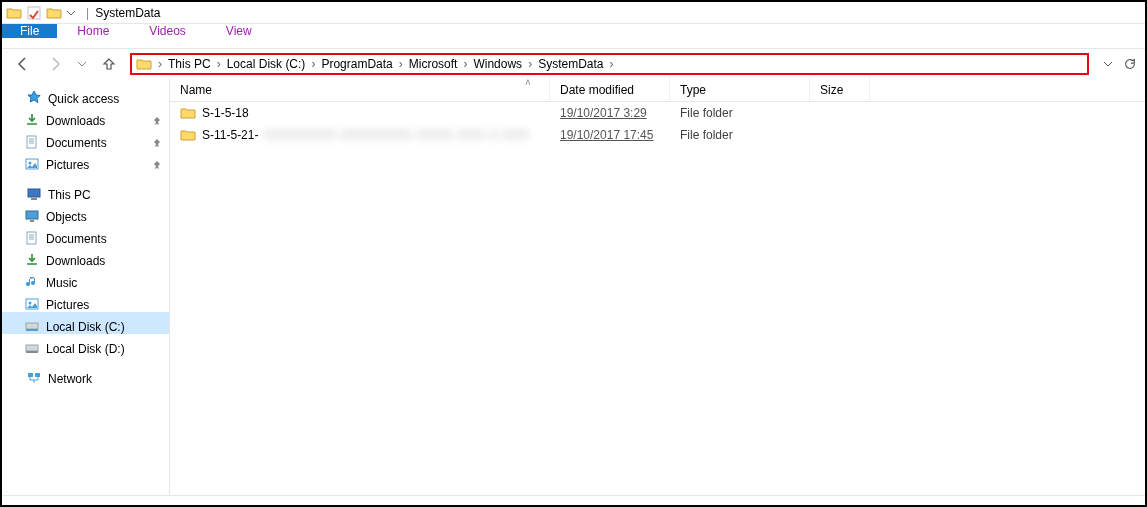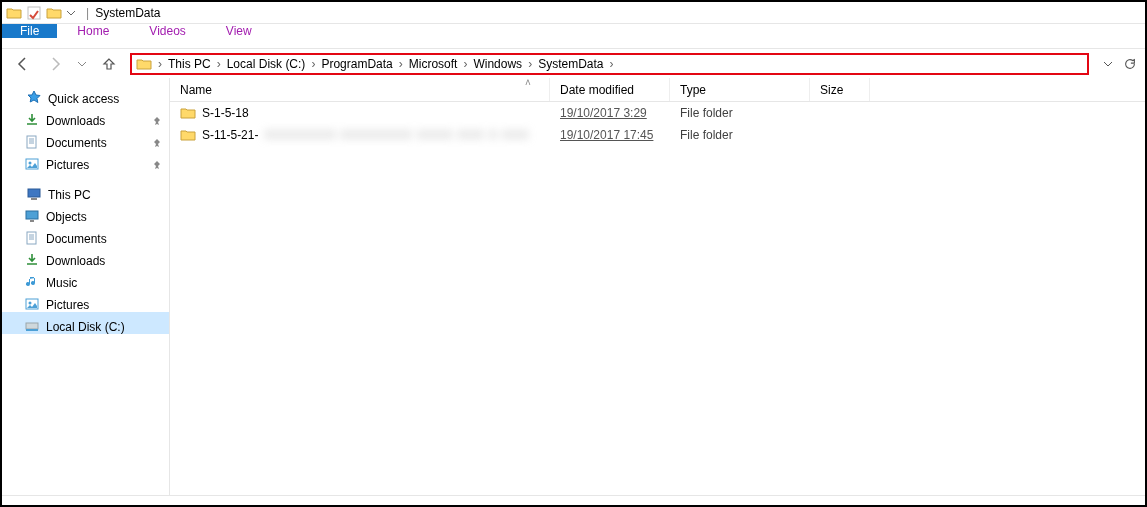--- a/index.html
+++ b/index.html
@@ -272,22 +272,44 @@
         </div>
         <div class="side-item selected">
           <span>
               <svg width="16" height="16" viewBox="0 0 16 16">
                 <rect x="2" y="5" width="12" height="6" fill="#cfd8dc" stroke="#9aa5ab"></rect>
                 <rect x="2" y="11" width="12" height="2" fill="#4da0d6"></rect>
               </svg>
             </span>
           <span class="label">Local Disk (C:)</span>
         </div>
-      </div>
-
+        <div class="side-item">
+          <span>
+              <svg width="16" height="16" viewBox="0 0 16 16">
+                <rect x="2" y="5" width="12" height="6" fill="#cfd8dc" stroke="#9aa5ab"></rect>
+                <rect x="2" y="11" width="12" height="2" fill="#888"></rect>
+              </svg>
+            </span>
+          <span class="label">Local Disk (D:)</span>
+        </div>
+      </div>
+
+      <div class="side-group">
+        <div class="side-item header">
+          <span class="caret"></span>
+          <span>
+              <svg width="16" height="16" viewBox="0 0 16 16">
+                <rect x="2" y="3" width="5" height="4" fill="#4da0d6"></rect>
+                <rect x="9" y="3" width="5" height="4" fill="#4da0d6"></rect>
+                <path d="M4 7v3h8V7M8 10v3" stroke="#4da0d6" fill="none"></path>
+              </svg>
+            </span>
+          <span class="label">Network</span>
+        </div>
+      </div>
     </div>
 
     <div class="content">
       <div class="col-headers">
         <span class="sort-marker">˄</span>
         <div class="col col-name">Name</div>
         <div class="col col-date">Date modified</div>
         <div class="col col-type">Type</div>
         <div class="col col-size">Size</div>
       </div>

